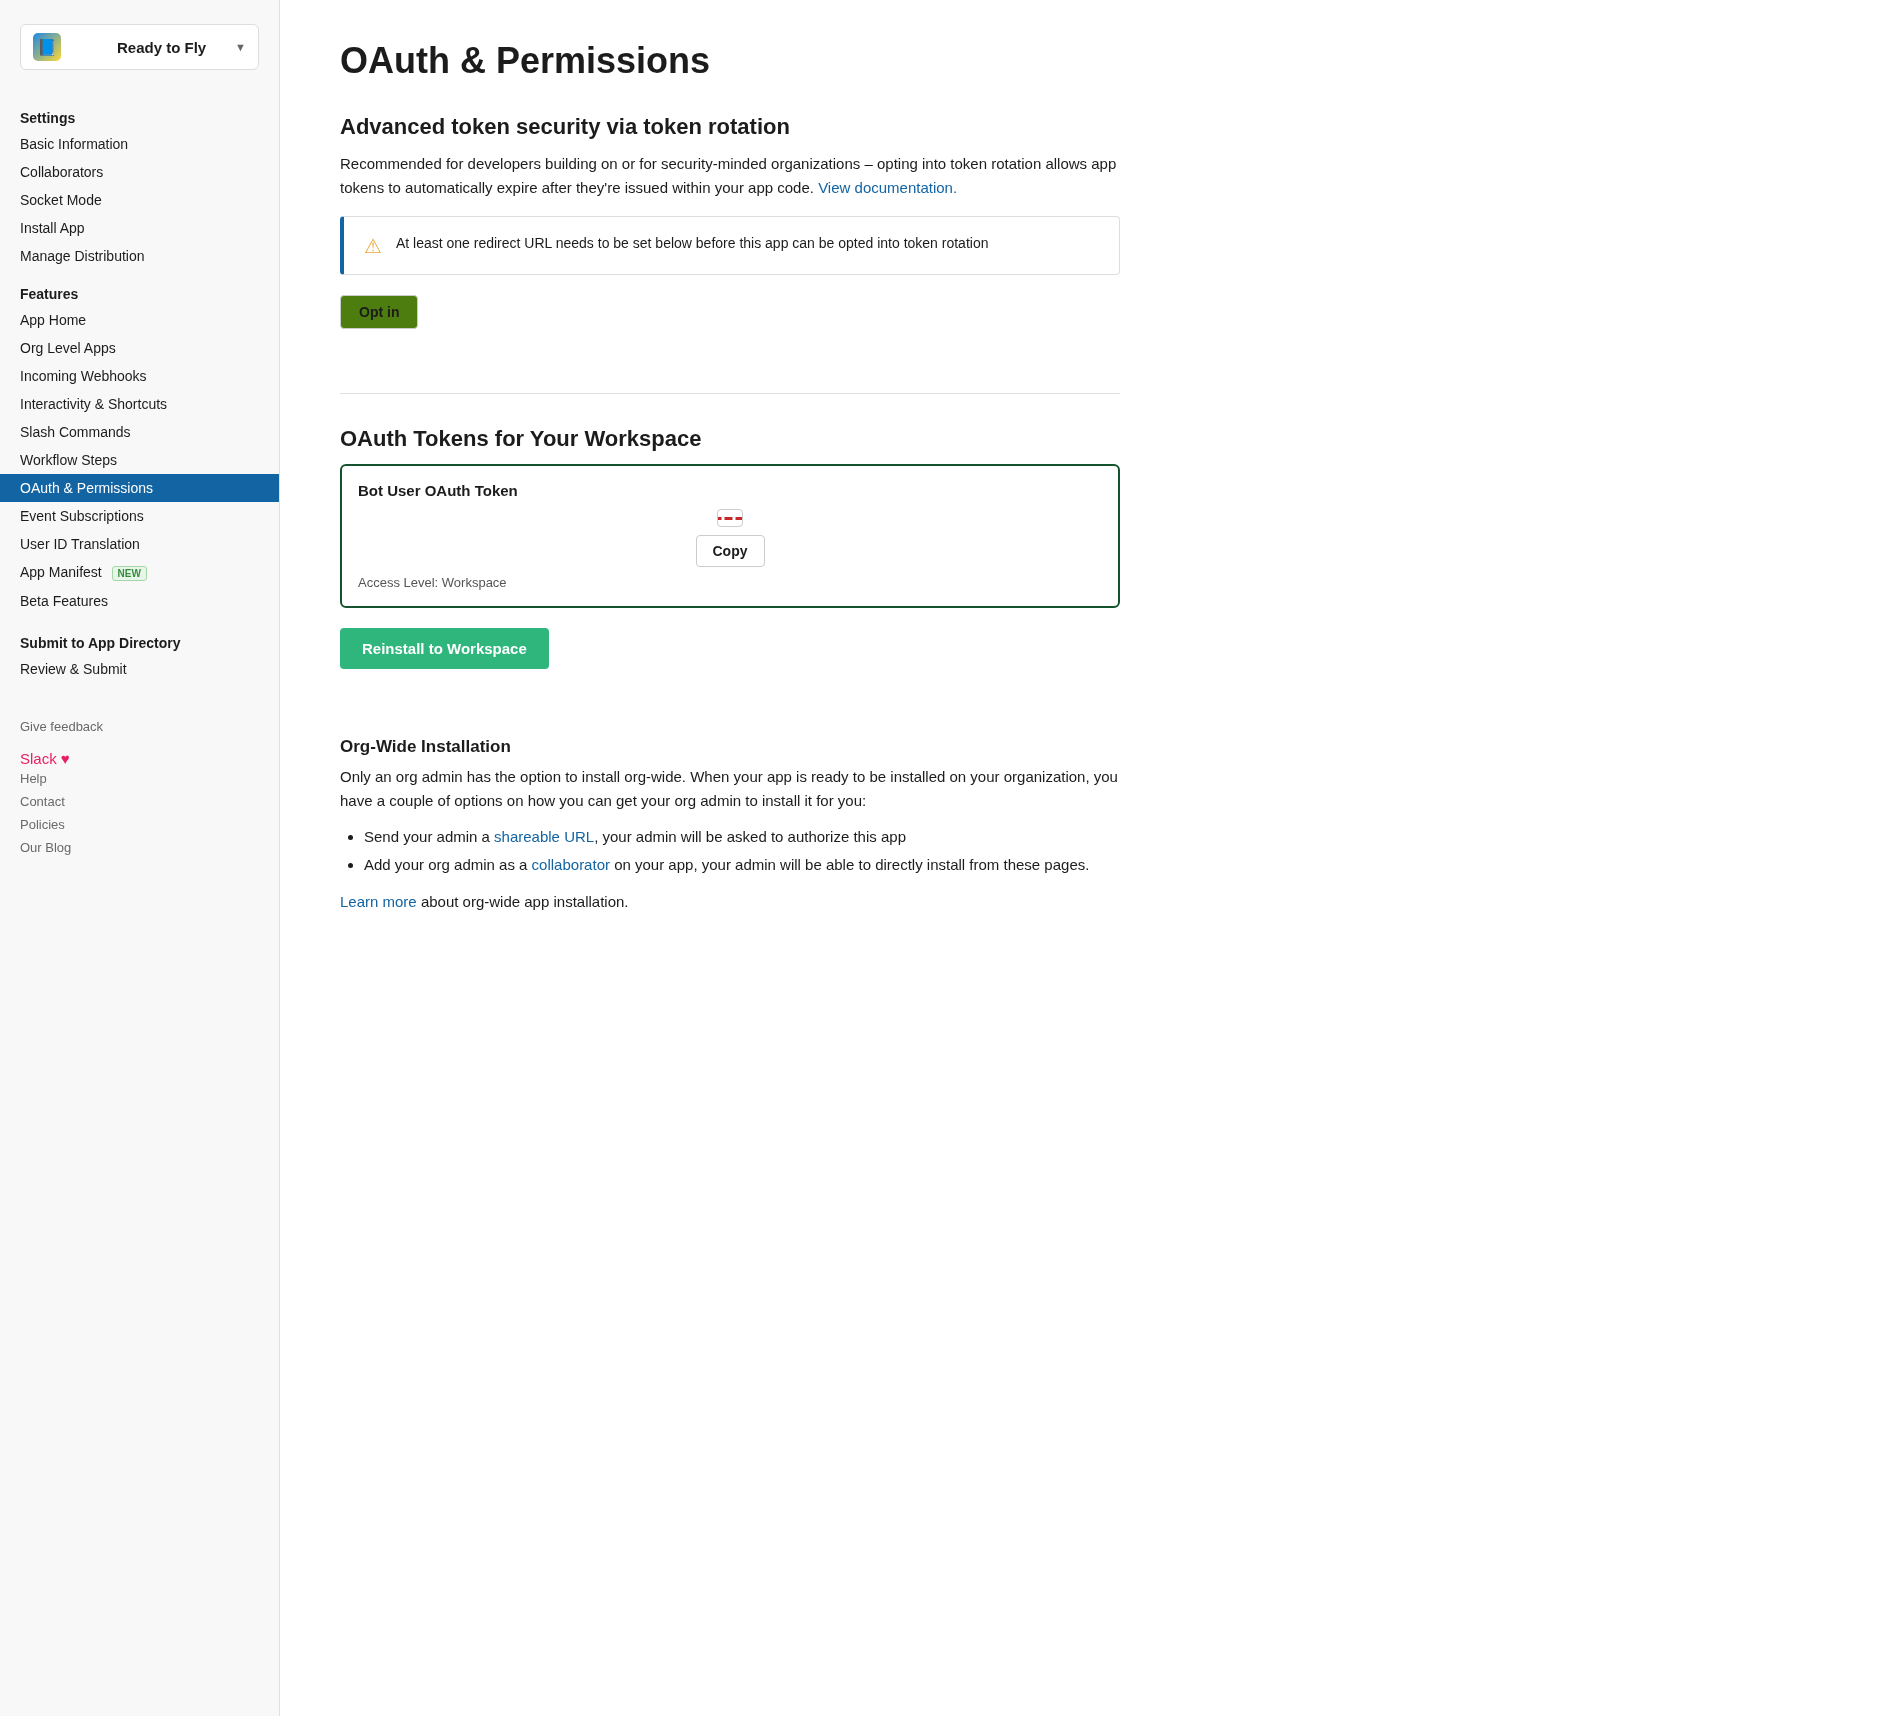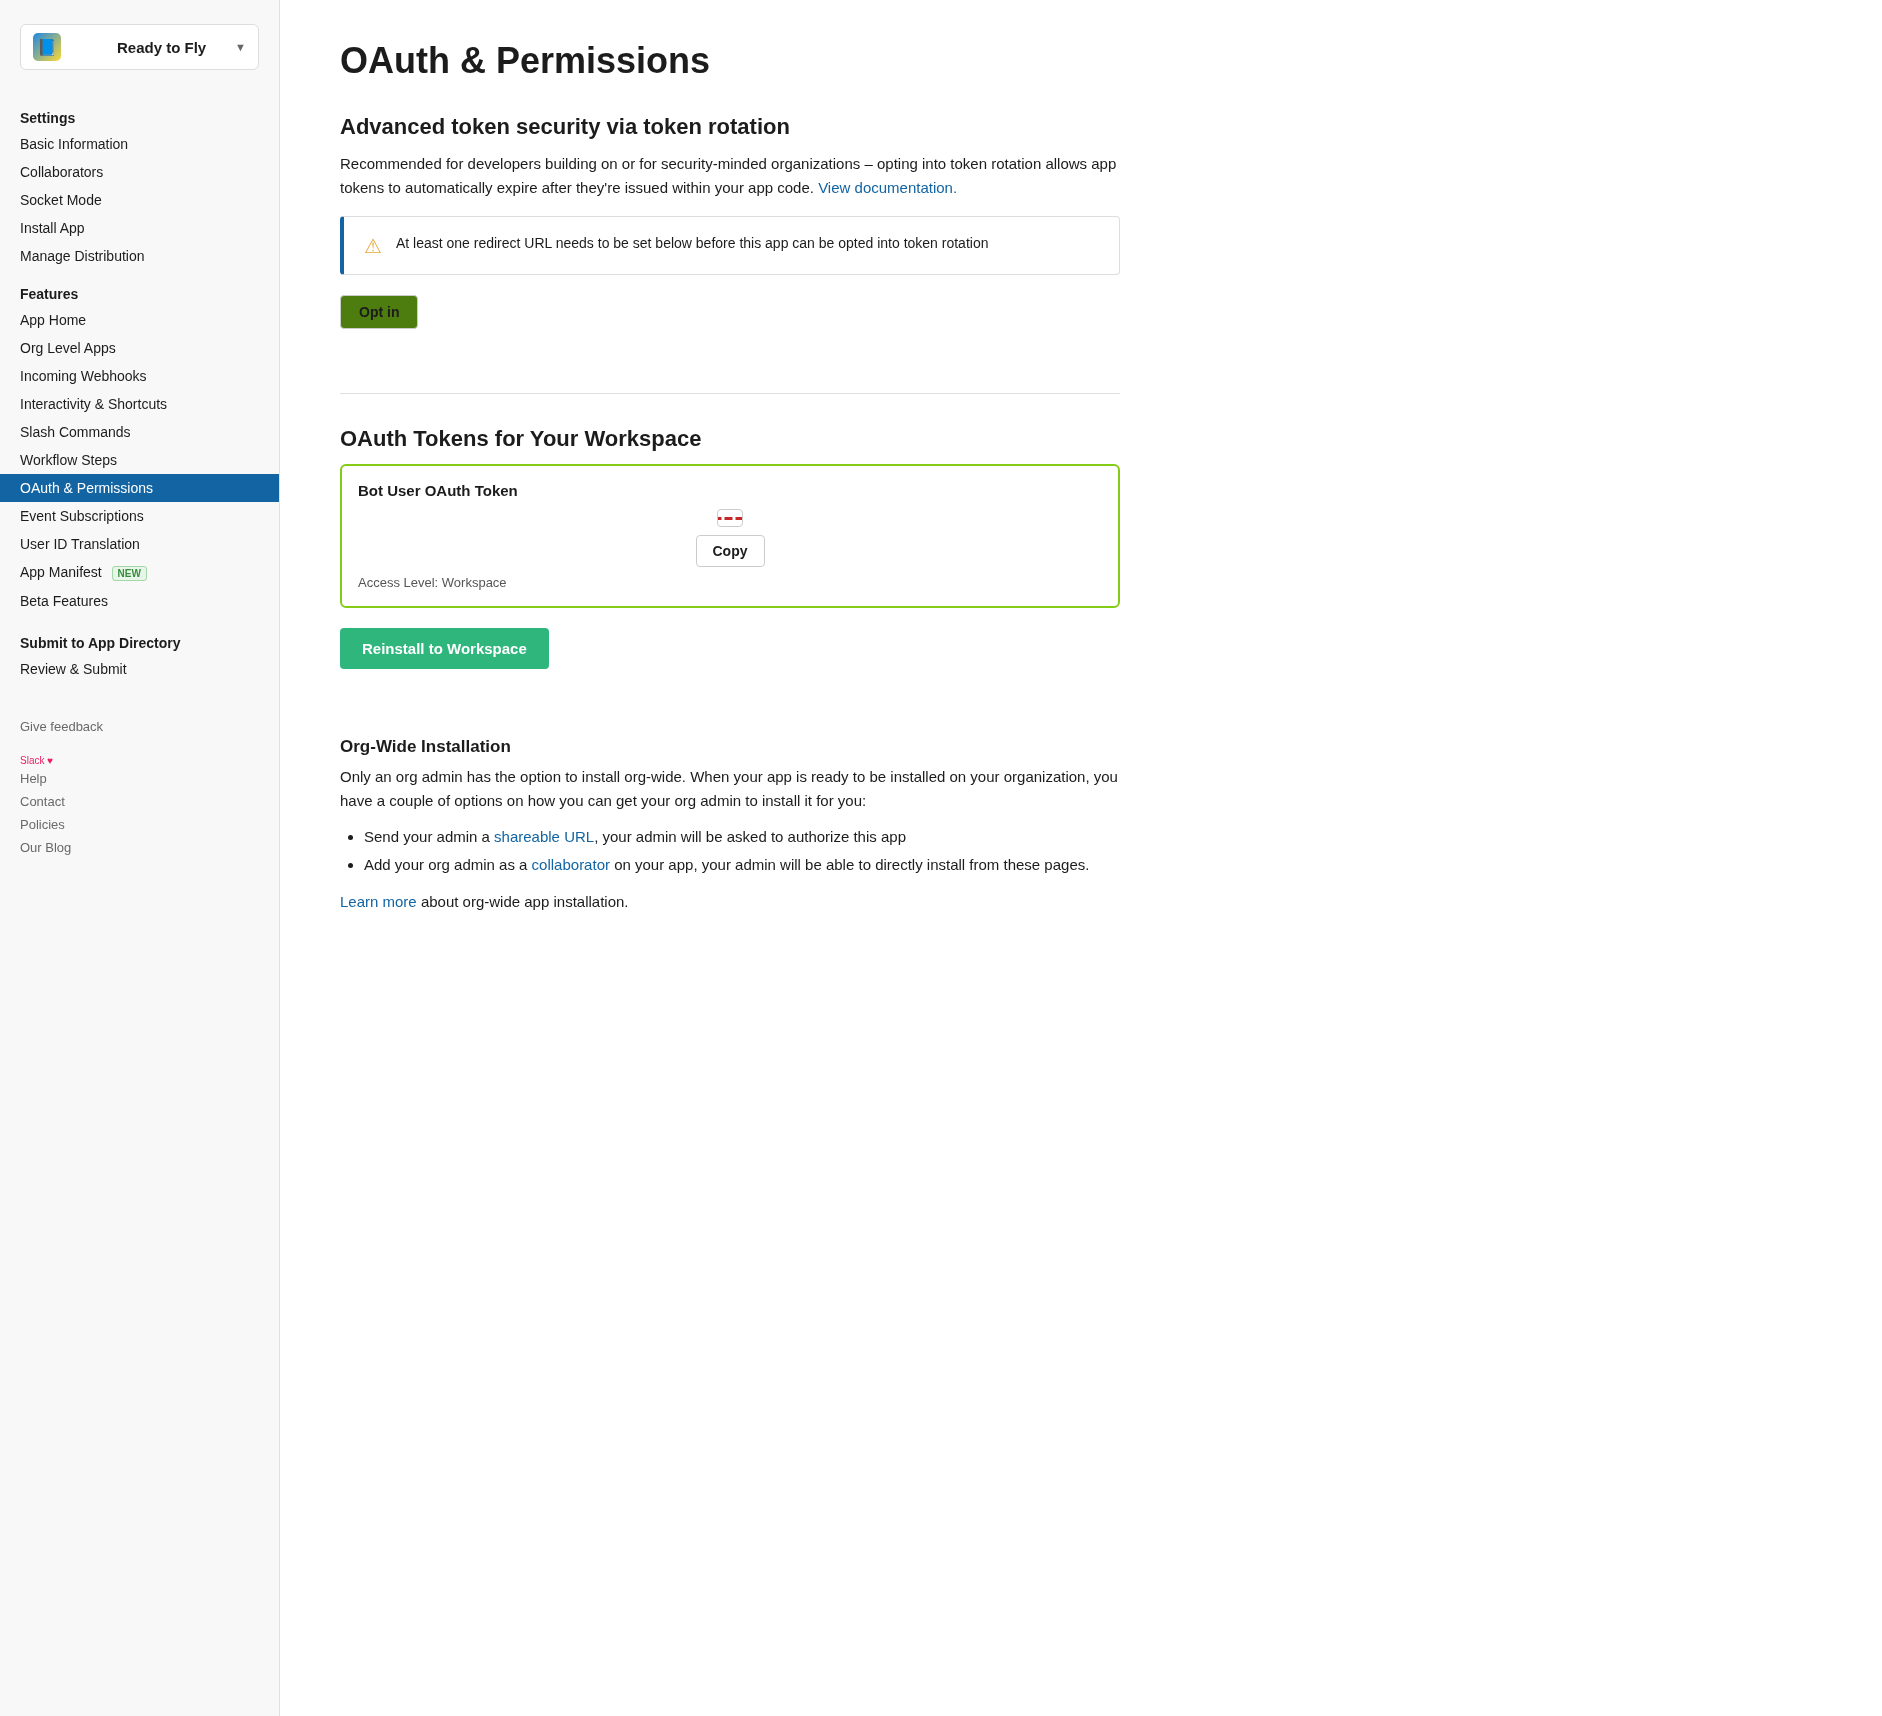--- a/index.html
+++ b/index.html
@@ -89,21 +89,21 @@
     }
     .sidebar-footer-item {
       display: block;
       padding: 4px 0;
       font-size: 13px;
       color: #696969;
       cursor: pointer;
     }
     .slack-heart {
       color: #e91e63;
-      font-size: 10px;
+      font-size: 15px;
       padding: 4px 0;
     }
 
     
     .main-content {
       flex: 1;
       padding: 40px 60px 40px 60px;
       max-width: 900px;
     }
     .page-title {
@@ -187,21 +187,21 @@
 
     
     .section-divider {
       border: none;
       border-top: 1px solid #e0e0e0;
       margin: 32px 0;
     }
 
     
     .token-box {
-      border: 2px solid #84cc16;
+      border: 2px solid #14532d;
       border-radius: 6px;
       padding: 16px;
       margin-bottom: 20px;
       background: #fff;
     }
     .token-label {
       font-weight: 700;
       font-size: 15px;
       margin-bottom: 10px;
     }

